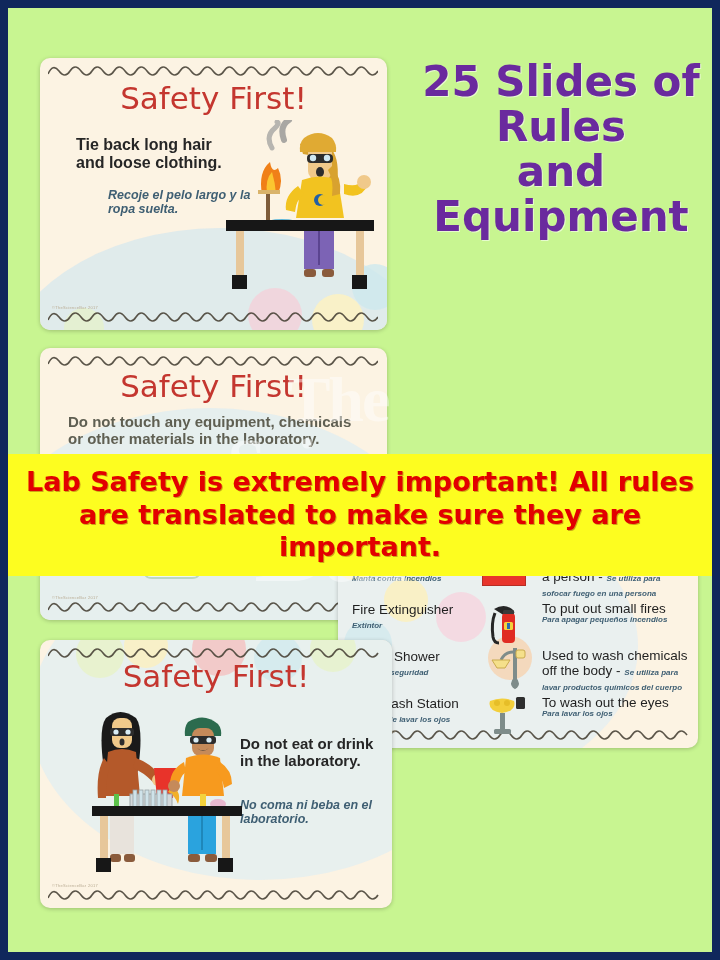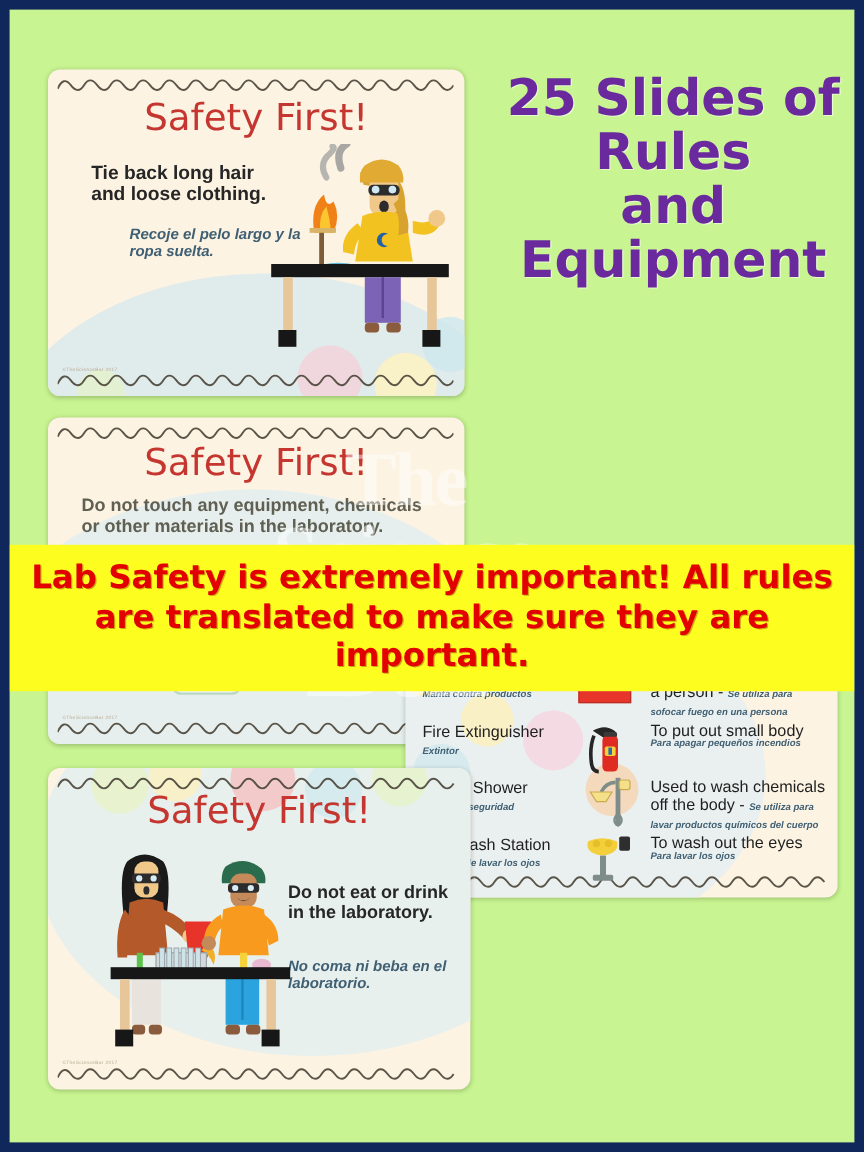--- a/index.html
+++ b/index.html
@@ -300,21 +300,21 @@
         <svg class="squig bot" viewBox="0 0 344 12" preserveAspectRatio="none">
           <path d="M0,9 Q5,-2 11,6 T22,6 T33,6 T44,6 T55,6 T66,6 T77,6 T88,6 T99,6 T110,6 T121,6 T132,6 T143,6 T154,6 T165,6 T176,6 T187,6 T198,6 T209,6 T220,6 T231,6 T242,6 T253,6 T264,6 T275,6 T286,6 T297,6 T308,6 T319,6 T330,6 T341,6" fill="none" stroke="#4a4438" stroke-width="1.6"></path>
         </svg>
 
         <div class="eq-title">Safety Equipment!</div>
 
         <div class="eq-grid">
 
           <div class="eq-row">
             <div class="eq-name">Fire Blanket</div>
-            <div class="eq-name-es">Manta contra productos</div>
+            <div class="eq-name-es">Manta contra incendios</div>
             <div class="eq-icon">
               <div style="position:absolute;left:2px;top:2px;width:44px;height:30px;background:#e8352c;border:1px solid #b62d24;display:flex;flex-direction:column;align-items:center;justify-content:center;line-height:1.05;">
                 <span style="color:#fff;font-size:6.5px;font-weight:bold;">FIRE</span>
                 <span style="color:#fff;font-size:6.5px;font-weight:bold;">BLANKET</span>
               </div>
             </div>
             <div class="eq-desc">
               <span>Used to smother fire on a person - </span><span class="es">Se utiliza para sofocar fuego en una persona</span>
             </div>
           </div>
@@ -326,21 +326,21 @@
               <svg viewBox="0 0 56 46" style="width:100%;height:100%;">
                 <path d="M14 8 q10 -6 18 0 q4 3 1 6 l-8 1 z" fill="#262626"></path>
                 <path d="M15 12 q-4 10 -2 24 q1 6 6 6" stroke="#262626" stroke-width="3" fill="none"></path>
                 <rect x="22" y="12" width="13" height="30" rx="4" fill="#e02b22"></rect>
                 <rect x="24" y="21" width="9" height="8" rx="1.5" fill="#f3d23c"></rect>
                 <rect x="27" y="22" width="3" height="6" fill="#2b6cb0"></rect>
                 <rect x="23" y="9" width="11" height="4" rx="1.5" fill="#3a3a3a"></rect>
               </svg>
             </div>
             <div class="eq-desc">
-              <div>To put out small body</div>
+              <div>To put out small fires</div>
               <div class="es">Para apagar pequeños incendios</div>
             </div>
           </div>
 
           <div class="eq-row">
             <div class="eq-name">Safety Shower</div>
             <div class="eq-name-es">Ducha de seguridad</div>
             <div class="eq-icon">
               <svg viewBox="0 0 56 46" style="width:100%;height:100%;">
                 <rect x="33" y="0" width="4" height="40" fill="#7e8c8a"></rect>

